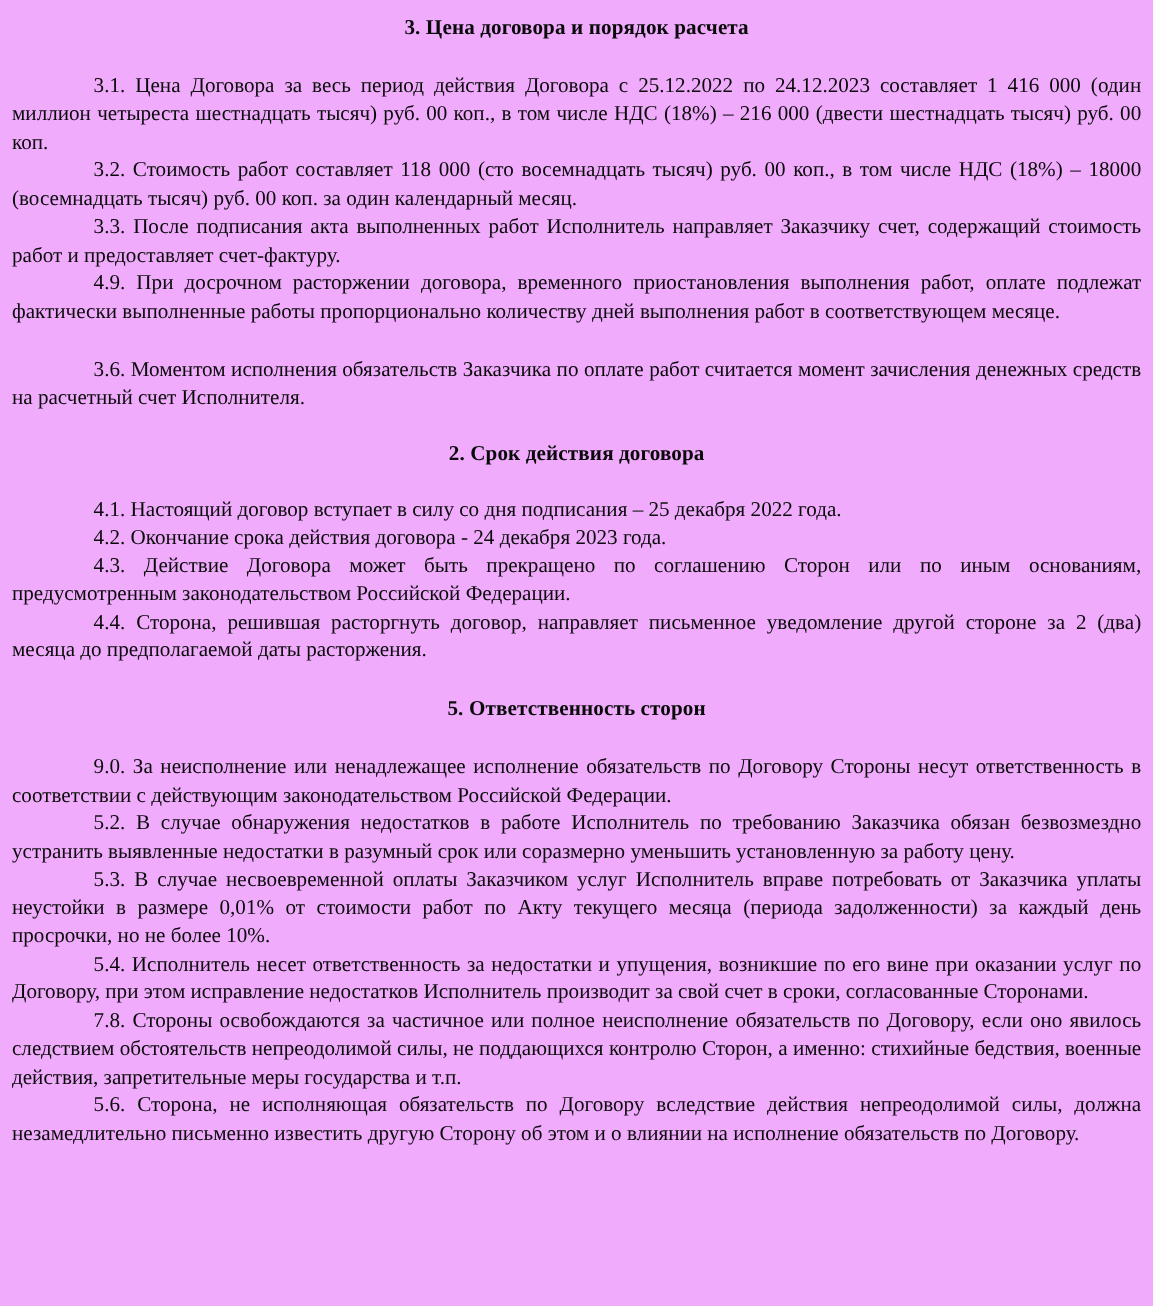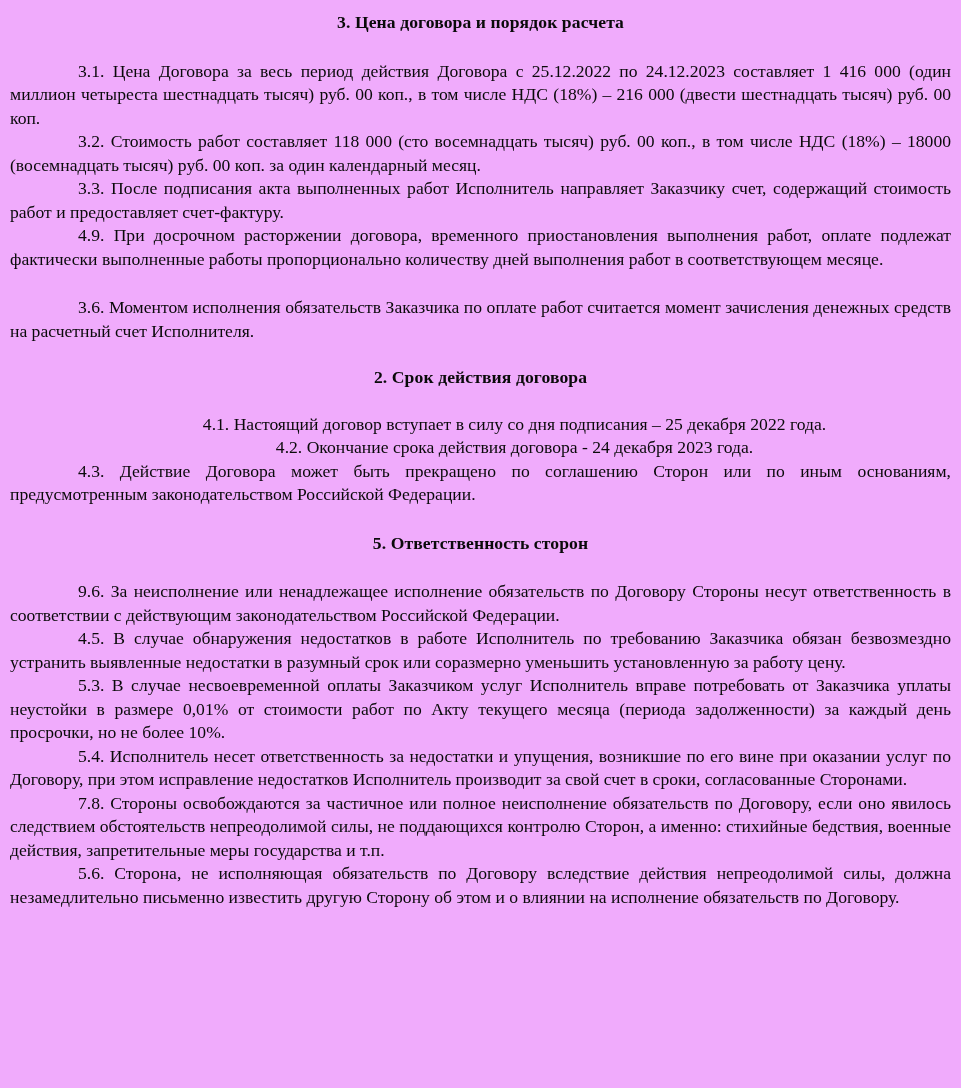--- a/index.html
+++ b/index.html
@@ -39,21 +39,21 @@
     font-size: 17.6px;
     line-height: 23.5px;
     text-align: justify;
     text-justify: inter-word;
     margin: 0;
     padding: 0;
     text-indent: 68px;
     hyphens: none;
   }
   p.clause.no-justify {
-    text-align: center;
+    text-align: left;
   }
   .sp-11  { height: 11px; }
   .sp-23  { height: 23px; }
   .sp-25  { height: 25px; }
   .spacer { width: 100%; }
 </style>
 </head>
 <body>
 
 <div class="page">
@@ -83,30 +83,31 @@
     <h2 class="section-heading">2. Срок действия договора</h2>
 
     <div class="spacer sp-23"></div>
 
     <p class="clause no-justify">4.1. Настоящий договор вступает в силу со дня подписания – 25 декабря 2022 года.</p>
 
     <p class="clause no-justify">4.2. Окончание срока действия договора - 24 декабря 2023 года.</p>
 
     <p class="clause">4.3. Действие Договора может быть прекращено по соглашению Сторон или по иным основаниям, предусмотренным законодательством Российской Федерации.</p>
 
+    <p class="clause">4.4. Сторона, решившая расторгнуть договор, направляет письменное уведомление другой стороне за 2 (два) месяца до предполагаемой даты расторжения.</p>
 
     <div class="spacer sp-25"></div>
 
     <h2 class="section-heading">5. Ответственность сторон</h2>
 
     <div class="spacer sp-25"></div>
 
-    <p class="clause">9.6. За неисполнение или ненадлежащее исполнение обязательств по Договору Стороны несут ответственность в соответствии с действующим законодательством Российской Федерации.</p>
+    <p class="clause">9.0. За неисполнение или ненадлежащее исполнение обязательств по Договору Стороны несут ответственность в соответствии с действующим законодательством Российской Федерации.</p>
 
-    <p class="clause">4.5. В случае обнаружения недостатков в работе Исполнитель по требованию Заказчика обязан безвозмездно устранить выявленные недостатки в разумный срок или соразмерно уменьшить установленную за работу цену.</p>
+    <p class="clause">5.2. В случае обнаружения недостатков в работе Исполнитель по требованию Заказчика обязан безвозмездно устранить выявленные недостатки в разумный срок или соразмерно уменьшить установленную за работу цену.</p>
 
     <p class="clause">5.3. В случае несвоевременной оплаты Заказчиком услуг Исполнитель вправе потребовать от Заказчика уплаты неустойки в размере 0,01% от стоимости работ по Акту текущего месяца (периода задолженности) за каждый день просрочки, но не более 10%.</p>
 
     <p class="clause">5.4. Исполнитель несет ответственность за недостатки и упущения, возникшие по его вине при оказании услуг по Договору, при этом исправление недостатков Исполнитель производит за свой счет в сроки, согласованные Сторонами.</p>
 
     <p class="clause">7.8. Стороны освобождаются за частичное или полное неисполнение обязательств по Договору, если оно явилось следствием обстоятельств непреодолимой силы, не поддающихся контролю Сторон, а именно: стихийные бедствия, военные действия, запретительные меры государства и т.п.</p>
 
     <p class="clause">5.6. Сторона, не исполняющая обязательств по Договору вследствие действия непреодолимой силы, должна незамедлительно письменно известить другую Сторону об этом и о влиянии на исполнение обязательств по Договору.</p>
 
   </div>

